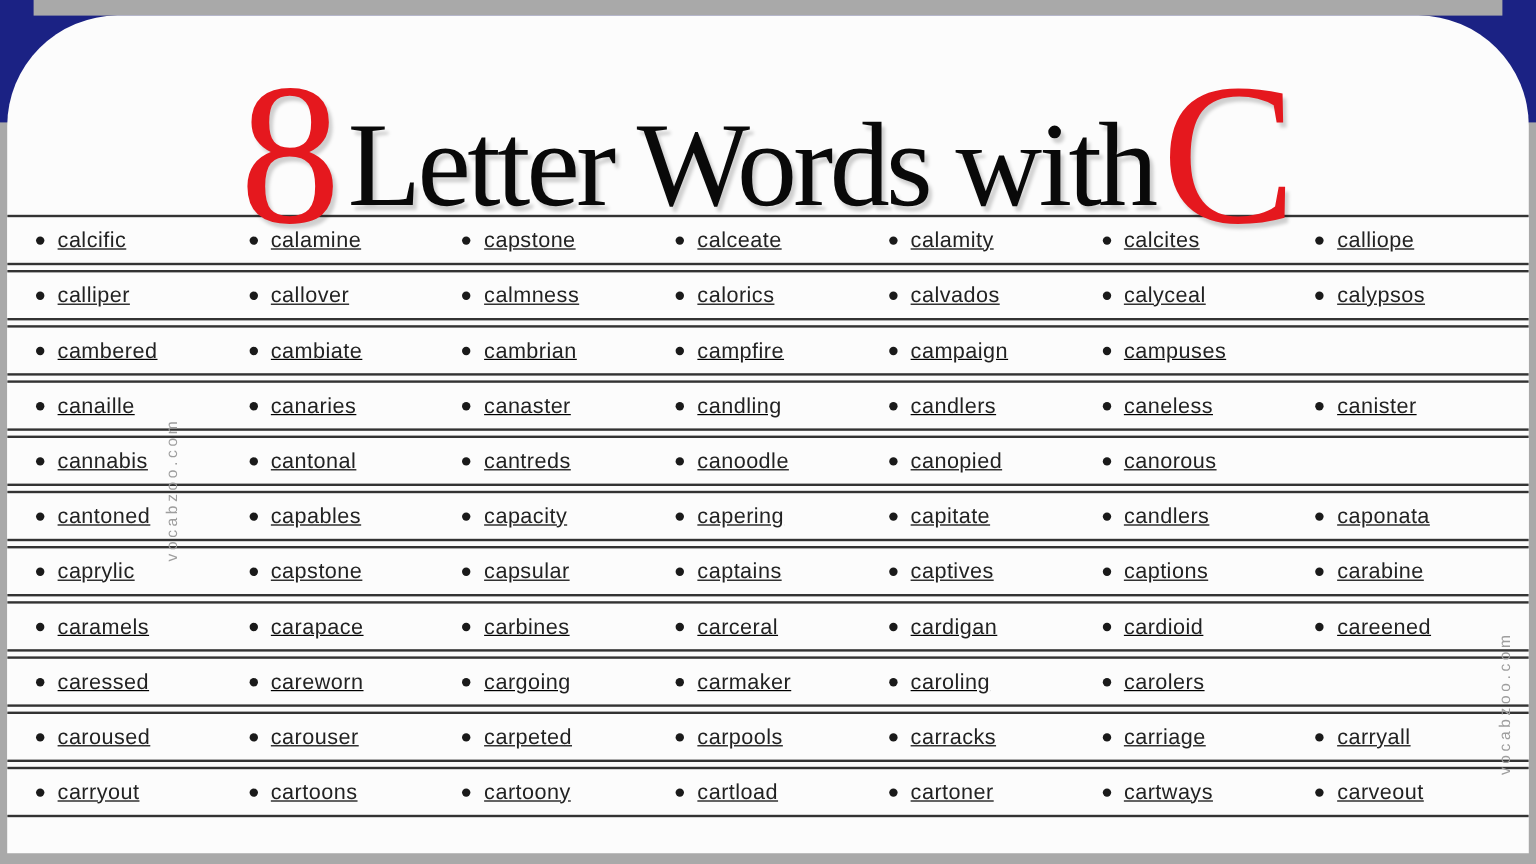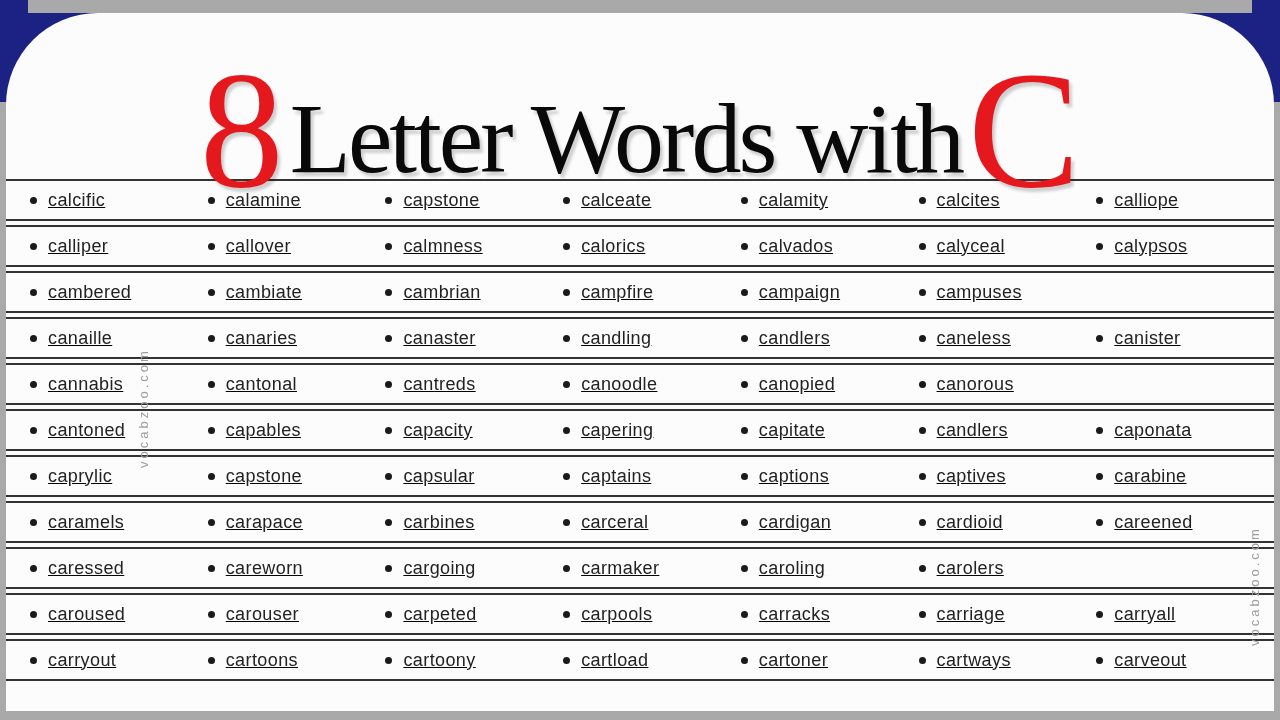--- a/index.html
+++ b/index.html
@@ -295,25 +295,25 @@
         <div class="word-cell">
           <span class="bullet"></span>
           <span class="word">capsular</span>
         </div>
         <div class="word-cell">
           <span class="bullet"></span>
           <span class="word">captains</span>
         </div>
         <div class="word-cell">
           <span class="bullet"></span>
+          <span class="word">captives</span>
+        </div>
+        <div class="word-cell">
+          <span class="bullet"></span>
           <span class="word">captions</span>
-        </div>
-        <div class="word-cell">
-          <span class="bullet"></span>
-          <span class="word">captives</span>
         </div>
         <div class="word-cell">
           <span class="bullet"></span>
           <span class="word">carabine</span>
         </div>
       </div>
       <div class="word-row">
         <div class="word-cell">
           <span class="bullet"></span>
           <span class="word">caramels</span>

